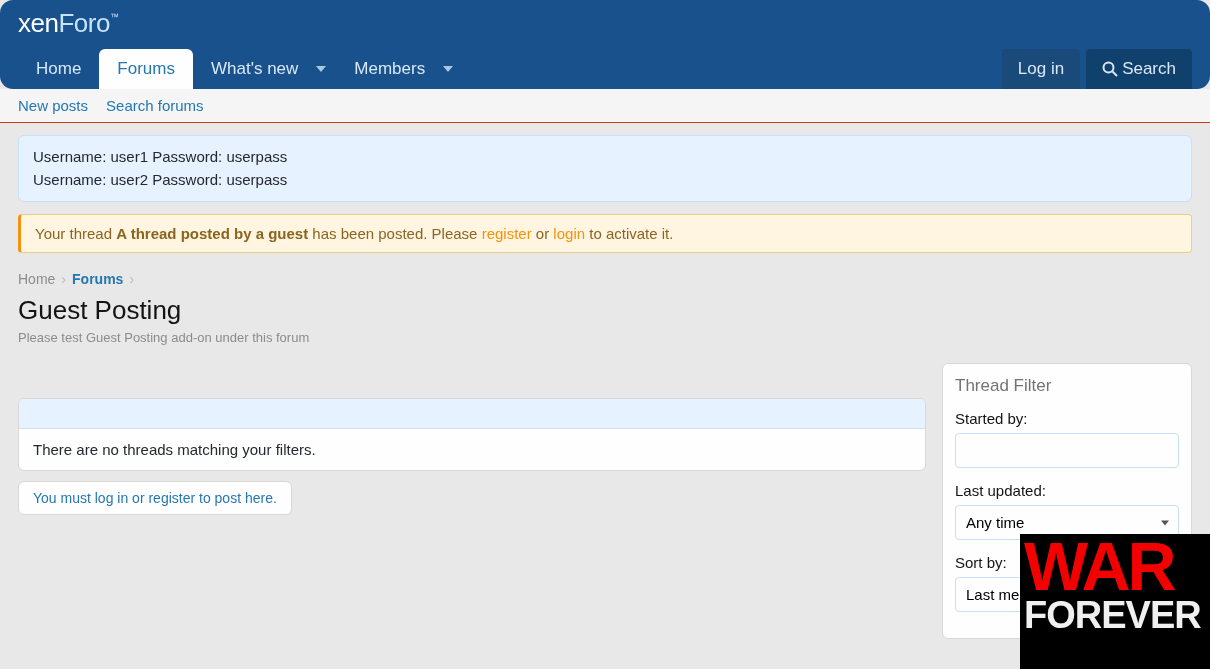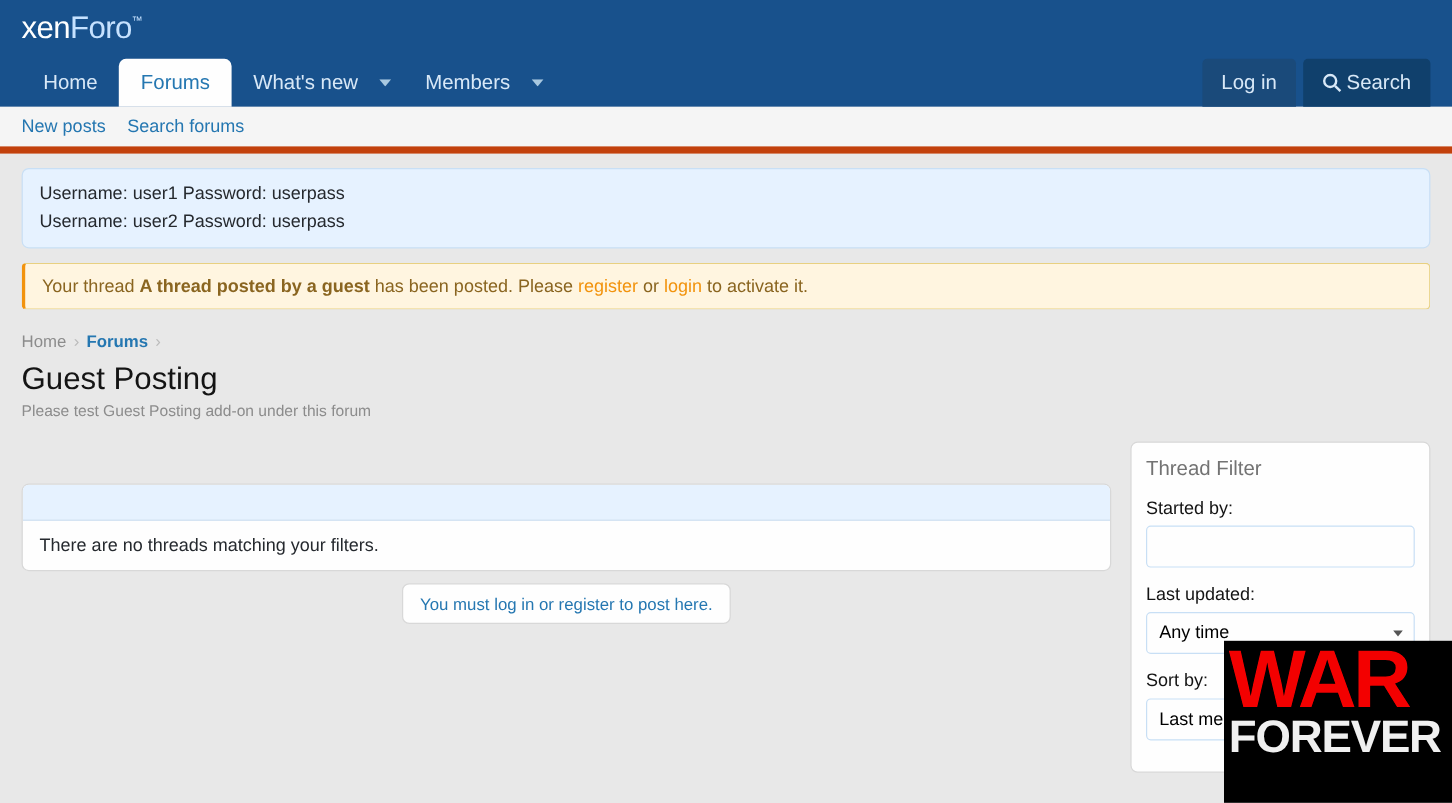--- a/index.html
+++ b/index.html
@@ -1,51 +1,51 @@
 <!DOCTYPE html>
 <html><head>
 <meta charset="utf-8">
 <style>
 * { margin: 0; padding: 0; box-sizing: border-box; }
 body { font-family: 'Segoe UI', Arial, sans-serif; font-size: 15px; background: #e8e8e8; color: #25292e; min-height: 669px; position: relative; }
-.header { background: #18518c; }
+.header { background: #18518c; border-radius: 13px; }
 .logo { padding: 8px 18px 10px; }
 .logo-text { font-size: 26px; color: #fff; font-weight: 300; letter-spacing: -0.5px; }
 .logo-text .xen { font-weight: 300; }
 .logo-text .foro { color: #c6e2ff; font-weight: 400; }
 .logo-tm { font-size: 9px; vertical-align: top; color: #c6e2ff; position: relative; top: 4px; }
 .navbar { display: flex; align-items: stretch; padding: 0 18px; justify-content: space-between; }
 .nav-left, .nav-right { display: flex; align-items: stretch; }
 .nav-tab { display: flex; align-items: center; padding: 10px 18px; color: #d8e8f7; font-size: 17px; cursor: pointer; }
 .nav-tab.active { background: #fefefe; color: #2577b1; border-radius: 6px 6px 0 0; font-weight: 400; }
 .nav-dropdown { display: inline-flex; align-items: center; margin-left: -10px; padding: 10px 10px; cursor: pointer; }
 .nav-dropdown svg { fill: #a8c8e0; }
 .nav-right-btn { display: flex; align-items: center; padding: 10px 16px; color: #d8e8f7; font-size: 17px; cursor: pointer; background: #1a4a7a; margin-left: 6px; border-radius: 4px 4px 0 0; }
 .nav-right-btn.search { background: #10406c; }
 .nav-right-btn svg { fill: #d8e8f7; margin-right: 4px; }
-.subnav { background: #f5f5f5; border-bottom: 6px solid #c2410c; padding: 8px 18px; display: flex; gap: 18px; align-items: center; }
+.subnav { background: #f5f5f5; border-bottom: 1px solid #c2410c; padding: 8px 18px; display: flex; gap: 18px; align-items: center; }
 .subnav a { color: #2577b1; font-size: 15px; text-decoration: none; cursor: pointer; }
 .container { padding: 12px 18px; }
 .info-box { background: #e6f2ff; border: 1px solid #c8dff5; border-radius: 6px; padding: 10px 14px; line-height: 1.5; font-size: 15px; }
 .alert-box { background: #fff5e0; border: 1px solid #e8d080; border-left: 3px solid #f2930d; border-radius: 4px; padding: 10px 14px; margin-top: 12px; color: #8a6520; font-size: 15px; }
 .alert-box .bold { font-weight: 700; }
 .alert-box a { color: #f2930d; text-decoration: none; cursor: pointer; }
 .breadcrumbs { margin: 18px 0 8px; display: flex; align-items: center; gap: 6px; font-size: 14px; }
 .breadcrumbs a { color: #8c8c8c; text-decoration: none; cursor: pointer; }
 .breadcrumbs .current { color: #2577b1; font-weight: 700; }
 .breadcrumbs .chev { color: #bbb; }
 .page-title { font-size: 26px; font-weight: 400; color: #141414; margin: 2px 0 4px; }
 .page-desc { font-size: 13px; color: #8c8c8c; margin-bottom: 18px; }
 .content-row { display: flex; gap: 16px; align-items: flex-start; }
 .main-col { flex: 1; }
 .side-col { width: 250px; }
 .block { background: #fefefe; border: 1px solid #d8d8d8; border-radius: 6px; overflow: hidden; margin-top: 35px; }
 .block-header { background: #e6f2ff; border-bottom: 1px solid #d0e0f0; height: 30px; }
 .block-body { padding: 12px 14px; font-size: 15px; }
-.login-notice { margin-top: 10px; text-align: center; }
+.login-notice { margin-top: 10px; text-align: left; }
 .login-notice-box { display: inline-block; background: #fefefe; border: 1px solid #d8d8d8; border-radius: 6px; padding: 8px 14px; color: #2577b1; font-size: 14px; cursor: pointer; }
 .side-block { background: #fefefe; border: 1px solid #d8d8d8; border-radius: 6px; padding: 12px; }
 .side-title { color: #737373; font-size: 17px; font-weight: 400; margin-bottom: 14px; }
 .form-group { margin-bottom: 14px; }
 .form-label { display: block; font-size: 15px; color: #141414; margin-bottom: 6px; }
 .form-input, .form-select { width: 100%; padding: 8px 10px; border: 1px solid #c8dff5; border-radius: 4px; font-size: 15px; background: #fefefe; font-family: inherit; }
 .form-select { appearance: none; -webkit-appearance: none; background-image: none; position: relative; }
 .select-wrap { position: relative; }
 .select-wrap::after { content: ''; position: absolute; right: 10px; top: 50%; transform: translateY(-50%); width: 0; height: 0; border-left: 4px solid transparent; border-right: 4px solid transparent; border-top: 5px solid #555; pointer-events: none; }
 .select-wrap::before { content: ''; position: absolute; right: 10px; top: 35%; transform: translateY(-50%); width: 0; height: 0; border-left: 4px solid transparent; border-right: 4px solid transparent; border-bottom: 5px solid #555; pointer-events: none; }

